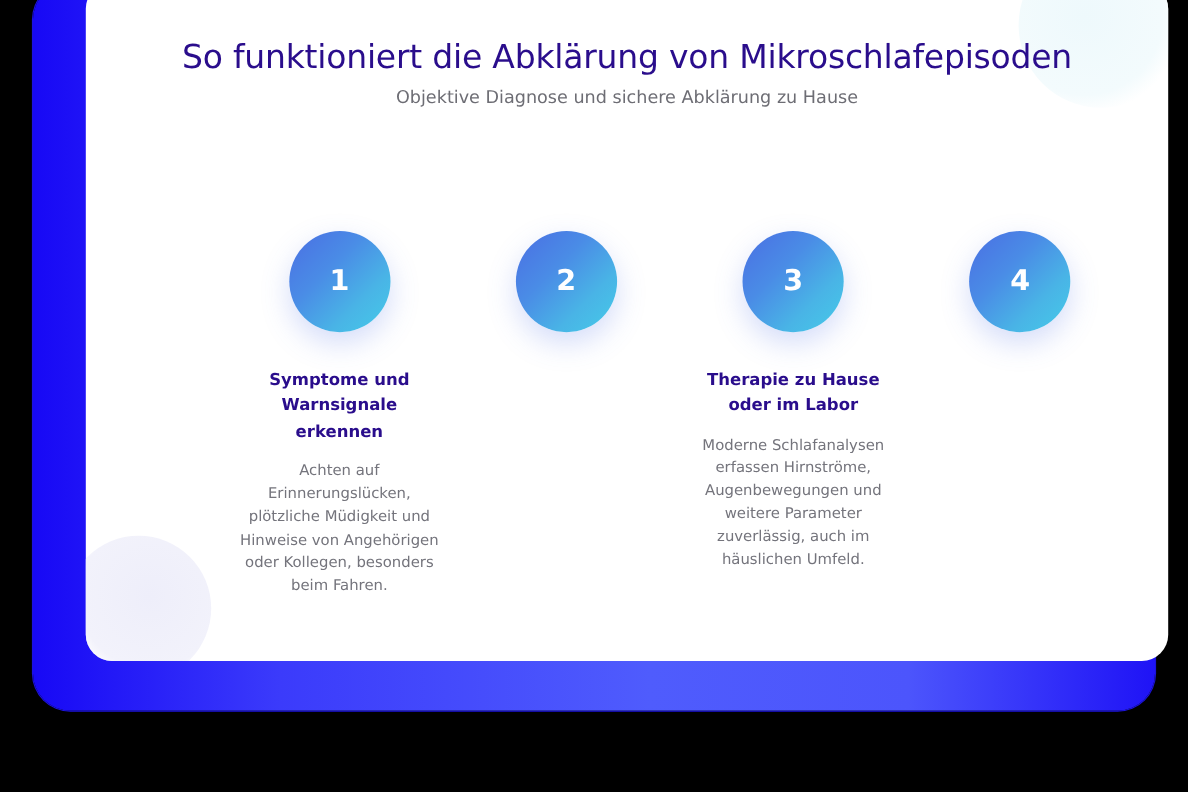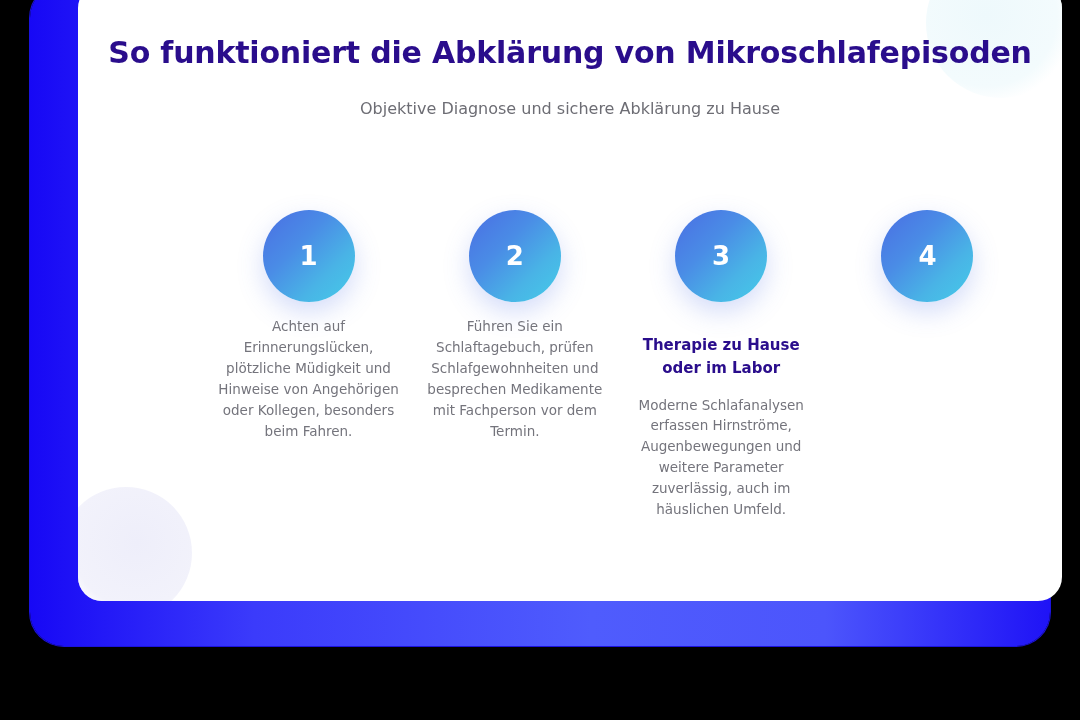--- a/index.html
+++ b/index.html
@@ -44,27 +44,27 @@
     width:132px; height:132px;
     left:-18px; bottom:-18px;
     background:radial-gradient(circle at 58% 42%, #eeeefa 0%, #f2f2fb 60%, rgba(255,255,255,0) 74%);
   }
 
   
   #header { position:absolute; left:0; top:0; width:100%; text-align:center; }
   #page-title {
     margin-top:52px;
     font-size:30px;
-    font-weight:bold;
+    font-weight:normal;
     color:#2a0d8c;
     letter-spacing:-0.2px;
     line-height:1.15;
   }
   #page-subtitle {
-    margin-top:28px;
+    margin-top:8px;
     font-size:16px;
     color:#6d6d74;
     font-weight:normal;
   }
 
   
   #steps {
     position:absolute;
     left:140px; top:226px;
     width:800px;
@@ -118,28 +118,28 @@
       <div id="page-title">So funktioniert die Abklärung von Mikroschlafepisoden</div>
       <div id="page-subtitle">Objektive Diagnose und sichere Abklärung zu Hause</div>
     </div>
 
     <div id="steps">
 
       <div class="step">
         <div class="step-circle">
           <span class="step-number">1</span>
         </div>
+        <div class="step-title">Symptome und Warnsignale erkennen</div>
         <div class="step-desc">Achten auf Erinnerungslücken, plötzliche Müdigkeit und Hinweise von Angehörigen oder Kollegen, besonders beim Fahren.</div>
       </div>
 
       <div class="step">
         <div class="step-circle">
           <span class="step-number">2</span>
         </div>
-        <div class="step-desc">Führen Sie ein Schlaftagebuch, prüfen Schlafgewohnheiten und besprechen Medikamente mit Fachperson vor dem Termin.</div>
       </div>
 
       <div class="step">
         <div class="step-circle">
           <span class="step-number">3</span>
         </div>
         <div class="step-title">Therapie zu Hause oder im Labor</div>
         <div class="step-desc">Moderne Schlafanalysen erfassen Hirnströme, Augenbewegungen und weitere Parameter zuverlässig, auch im häuslichen Umfeld.</div>
       </div>
 

